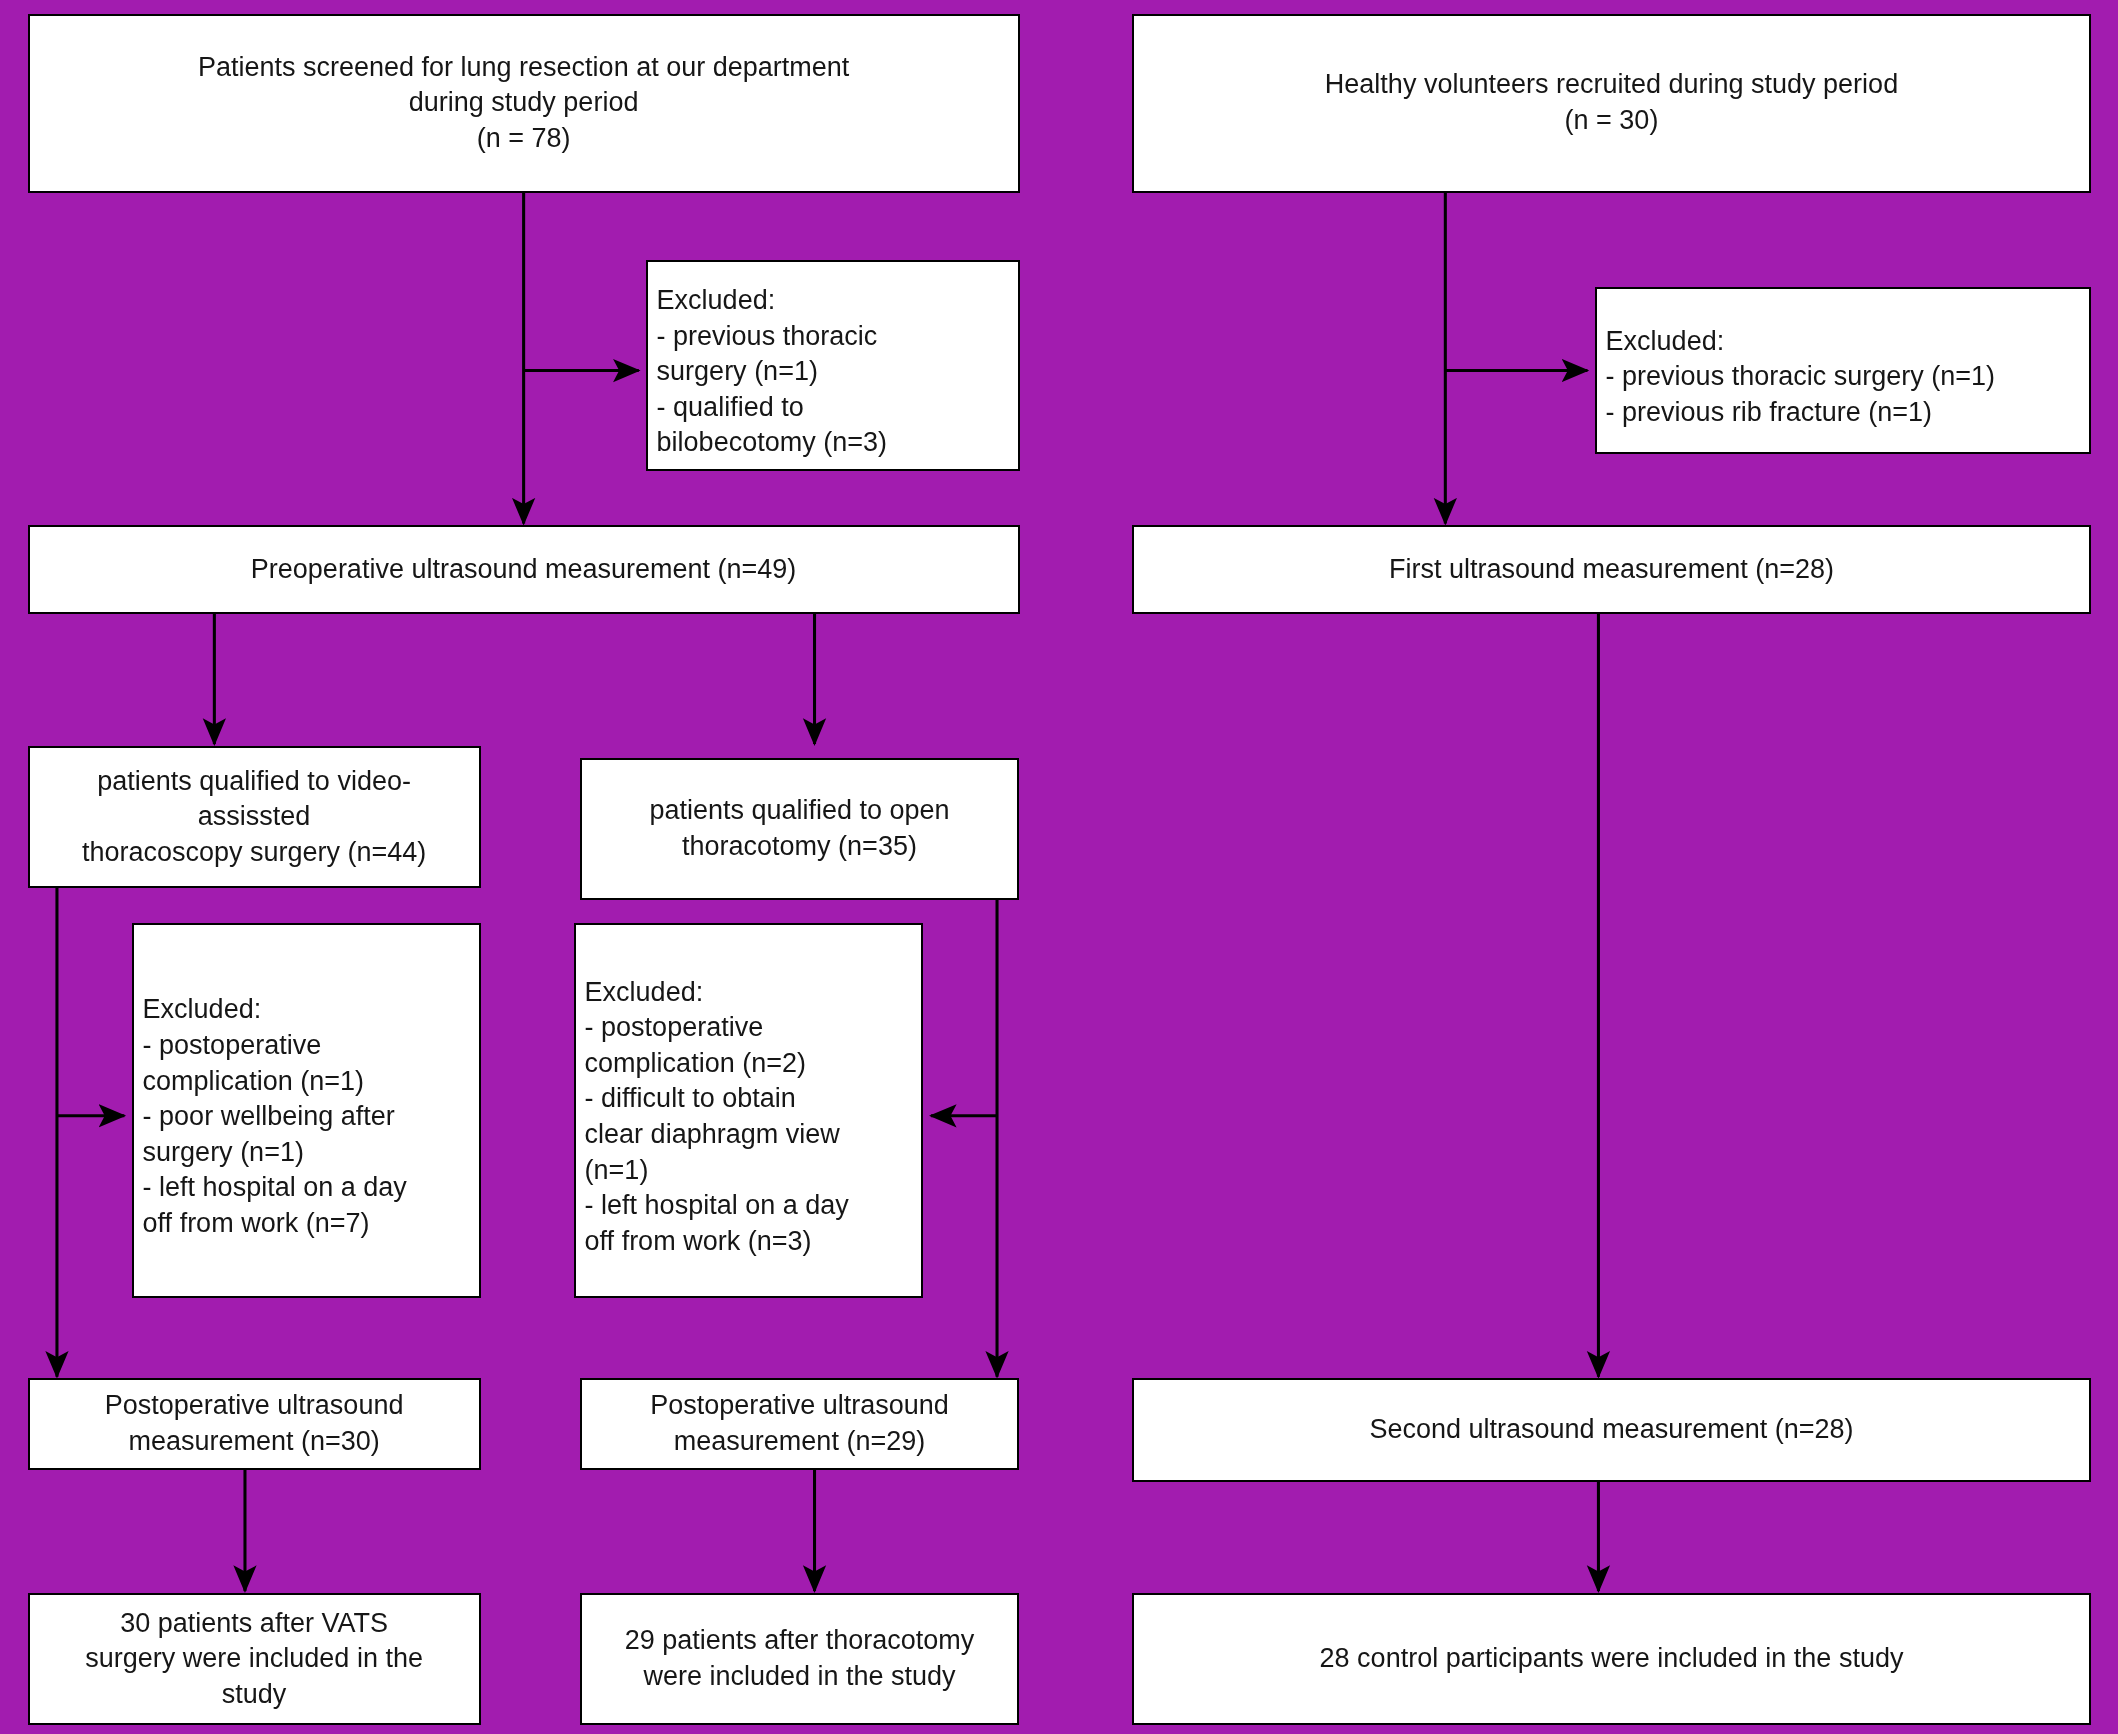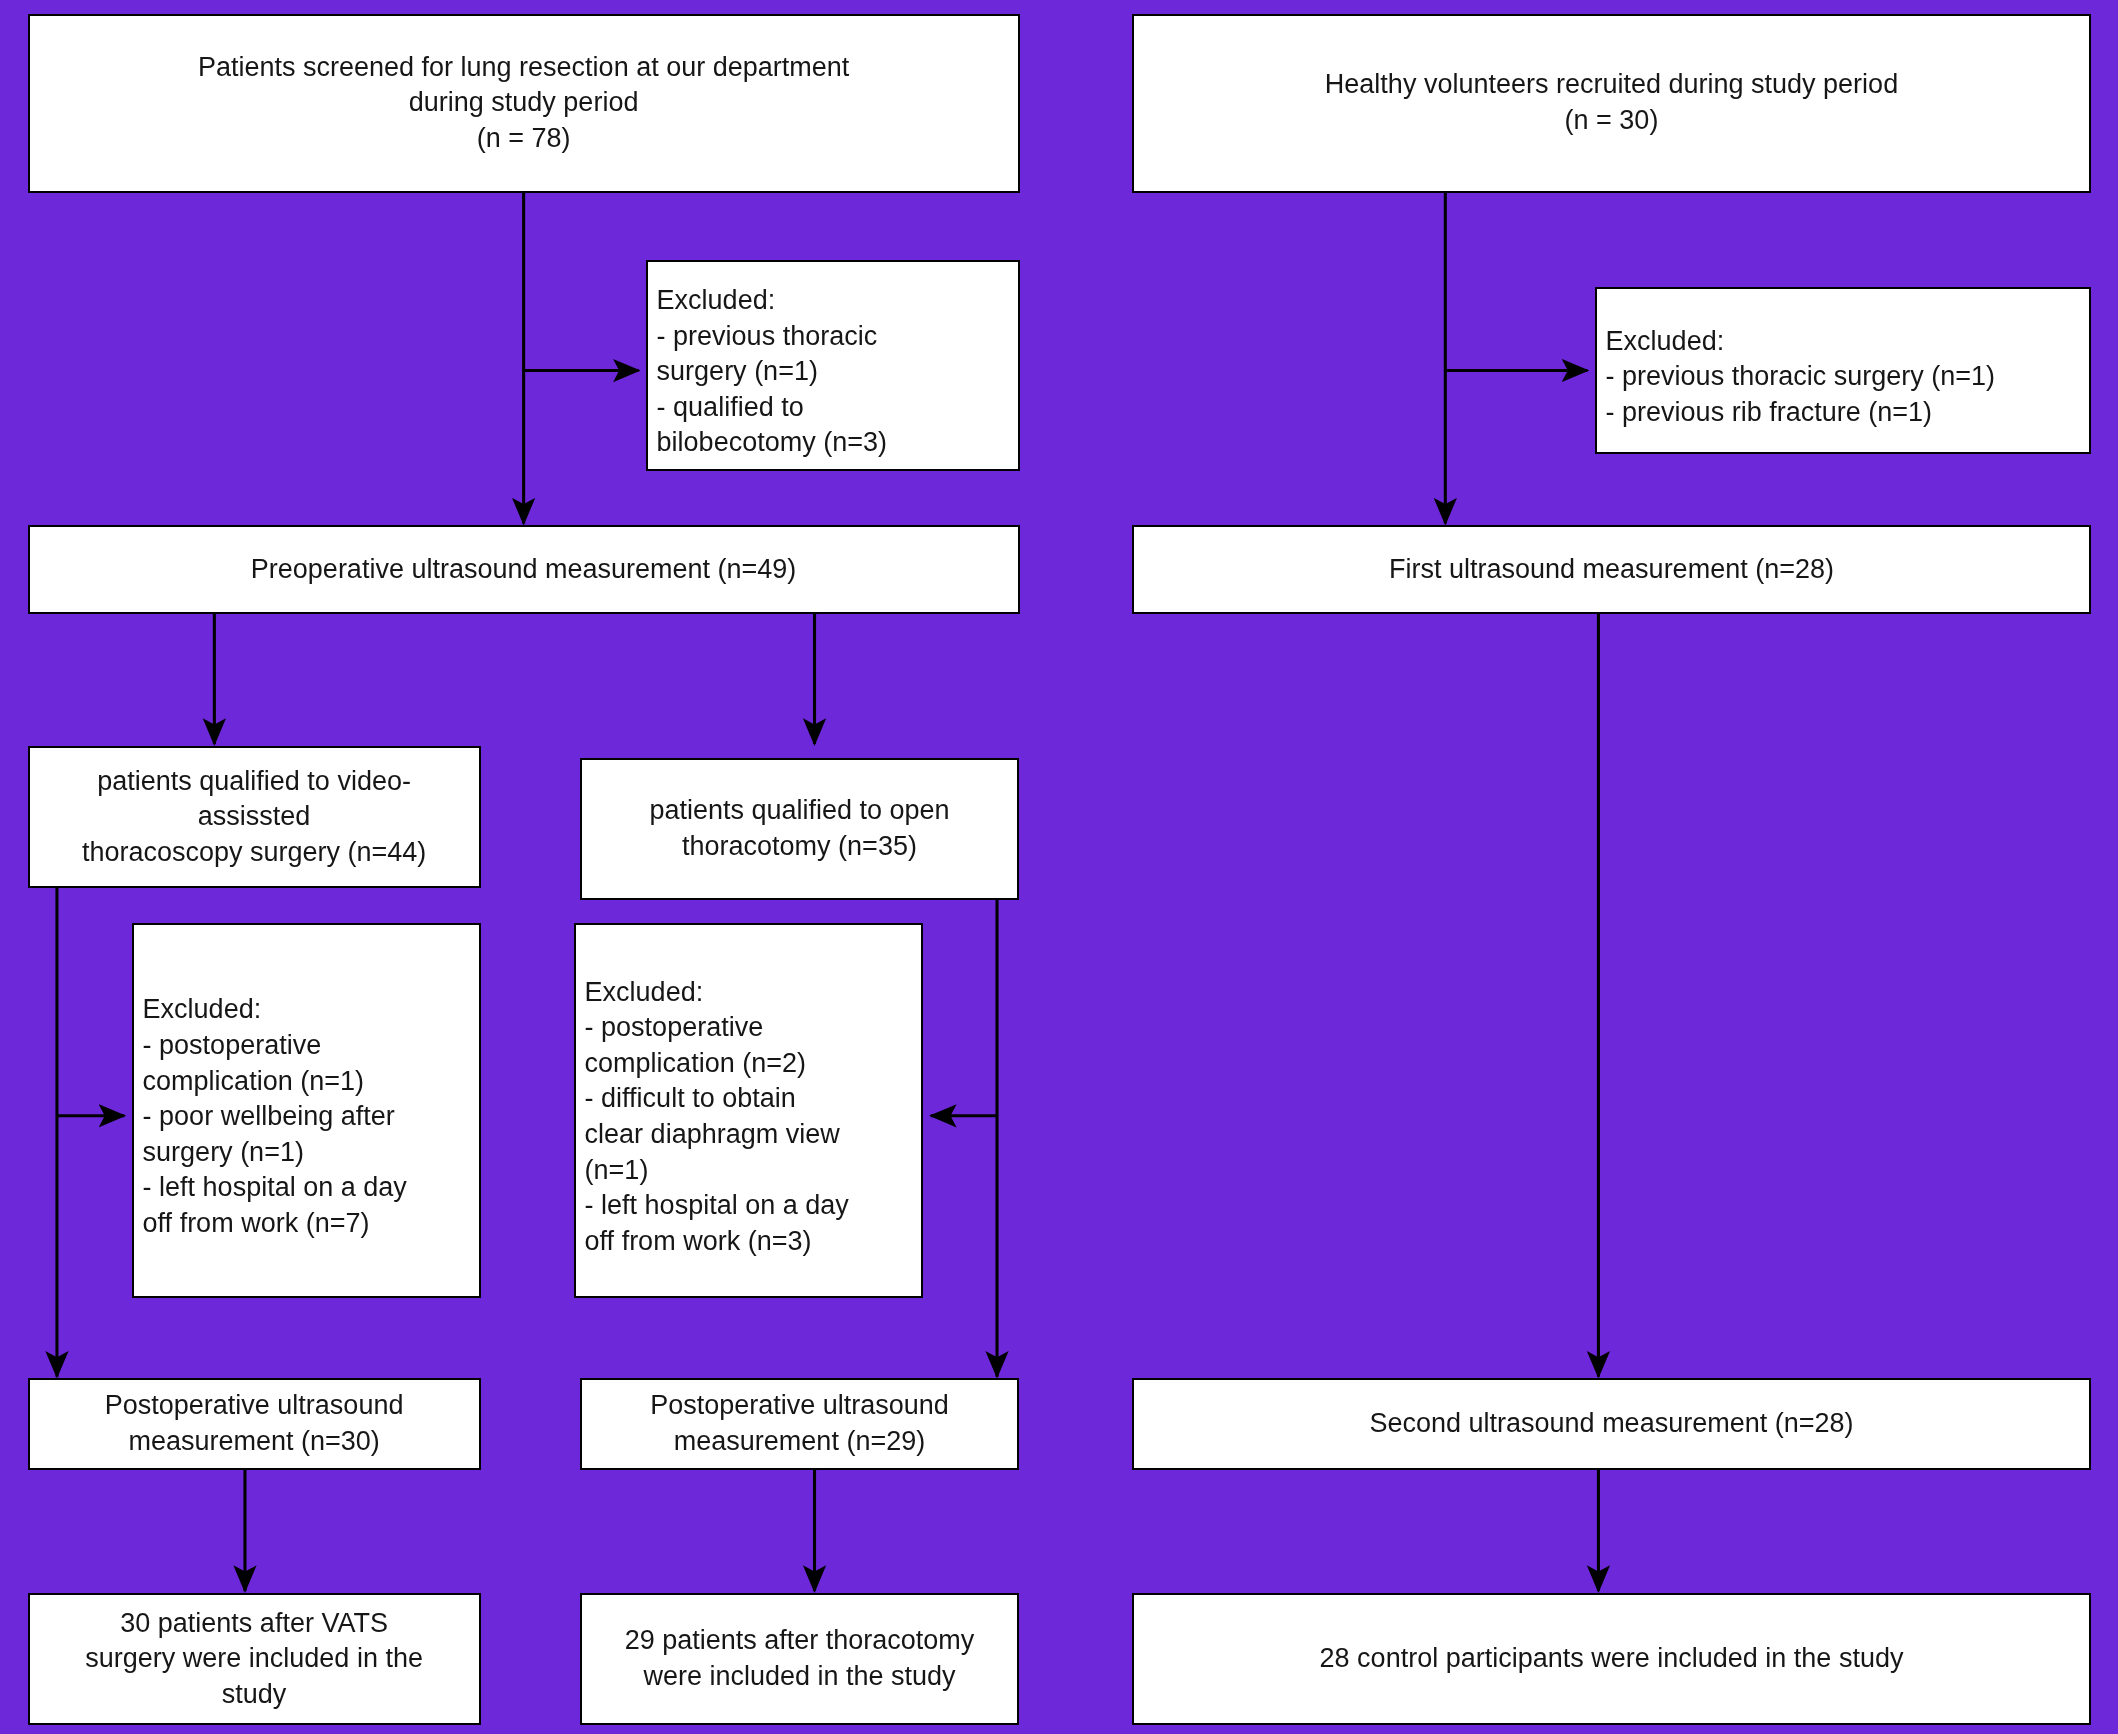--- a/index.html
+++ b/index.html
@@ -11,21 +11,21 @@
     width: 2119px;
     height: 1735px;
     font-family: "Liberation Sans", sans-serif;
     color: #000000;
     overflow: hidden;
   }
   #flowchart-root {
     position: relative;
     width: 2119px;
     height: 1735px;
-    background: #6d28d9;
+    background: #a21caf;
   }
   svg.connectors {
     position: absolute;
     left: 0;
     top: 0;
     width: 2119px;
     height: 1735px;
     pointer-events: none;
   }
   .node {
@@ -197,21 +197,21 @@
   <div class="node left exclusion" style="left:1595px; top:287px; width:496px; height:167px;">
     <span class="txt">Excluded:
 - previous thoracic surgery (n=1)
 - previous rib fracture (n=1)</span>
   </div>
 
   <div class="node center" style="left:1132px; top:525px; width:959px; height:89px;">
     <span class="txt">First ultrasound measurement (n=28)</span>
   </div>
 
-  <div class="node center" style="left:1132px; top:1378px; width:959px; height:92px;">
+  <div class="node center" style="left:1132px; top:1378px; width:959px; height:104px;">
     <span class="txt">Second ultrasound measurement (n=28)</span>
   </div>
 
   <div class="node center" style="left:1132px; top:1593px; width:959px; height:132px;">
     <span class="txt">28 control participants were included in the study</span>
   </div>
 
 </div>
 
 

